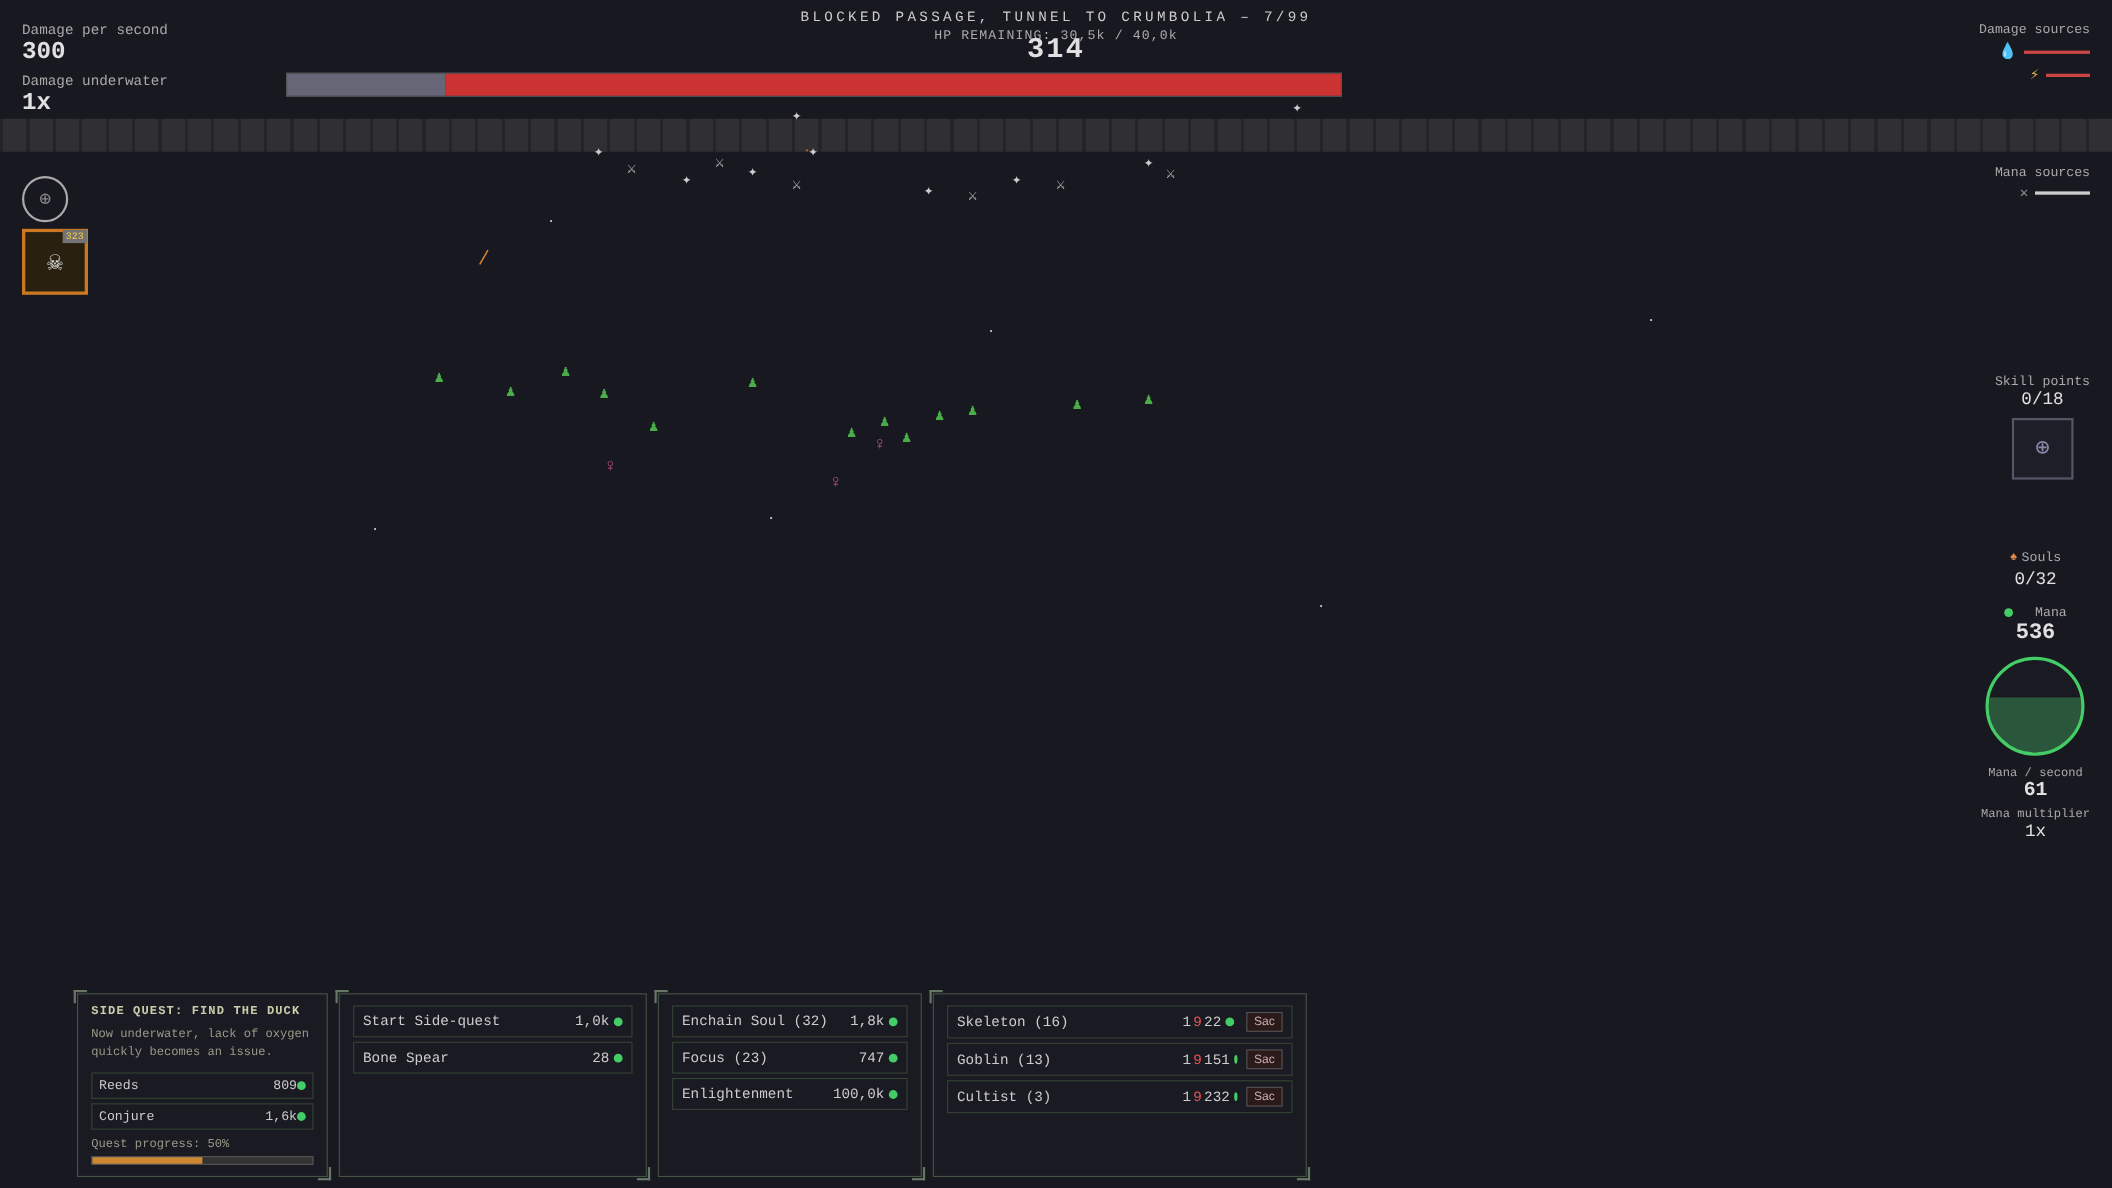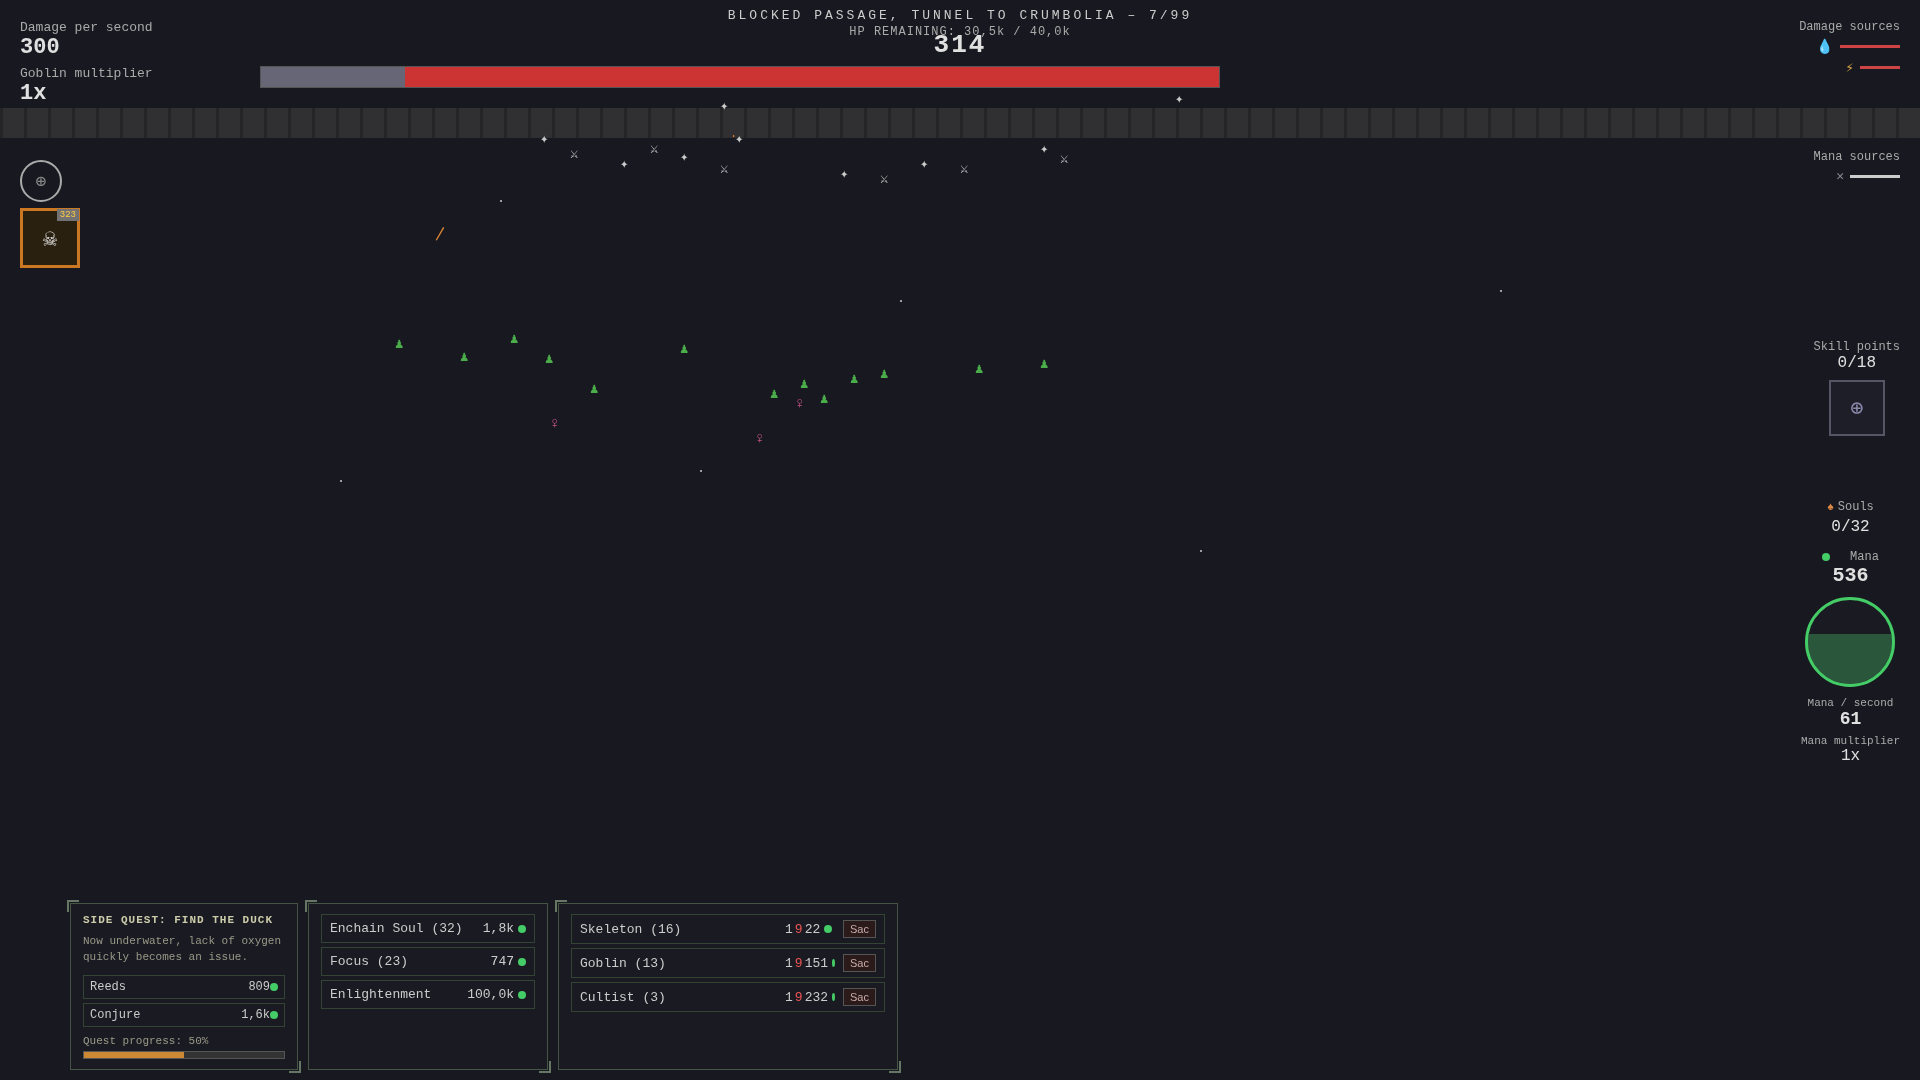--- a/index.html
+++ b/index.html
@@ -571,21 +571,21 @@
       <div id="hp-bar-fill-gray"></div>
       <div id="hp-bar-fill-red"></div>
     </div>
   </div>
 
 </div>
 
 <div id="left-stats">
   <span>Damage per second</span>
   <span class="stat-value">300</span>
-  <span style="margin-top:6px;display:block;">Goblin multiplier</span>
+  <span style="margin-top:6px;display:block;">Damage underwater</span>
   <span class="stat-value">1x</span>
 </div>
 
 <div id="right-stats">
   <div class="damage-sources-block">
     <span style="font-size:12px;color:#aaaaaa;">Damage sources</span>
     <div class="source-row">
       <span style="color:#66aadd;font-size:14px;">💧</span>
       <span class="source-line" style="background:#cc4444;height:3px;display:inline-block;width:60px;"></span>
     </div>
@@ -666,20 +666,36 @@
         <span class="green-dot"></span>
       </span>
     </div>
 
     <div class="quest-progress-label">Quest progress: 50%</div>
     <div class="progress-bar">
       <div class="progress-fill" style="width: 50%;"></div>
     </div>
   </div>
 
+  <div class="panel" id="spells-panel">
+    <div class="spell-row">
+      <span class="spell-name">Start Side-quest</span>
+      <span class="spell-cost">
+        <span>1,0k</span>
+        <span class="green-dot"></span>
+      </span>
+    </div>
+    <div class="spell-row">
+      <span class="spell-name">Bone Spear</span>
+      <span class="spell-cost">
+        <span>28</span>
+        <span class="green-dot"></span>
+      </span>
+    </div>
+  </div>
 
   <div class="panel" id="buffs-panel">
     <div class="spell-row">
       <span class="spell-name">Enchain Soul (32)</span>
       <span class="spell-cost">
         <span>1,8k</span>
         <span class="green-dot"></span>
       </span>
     </div>
     <div class="spell-row">

